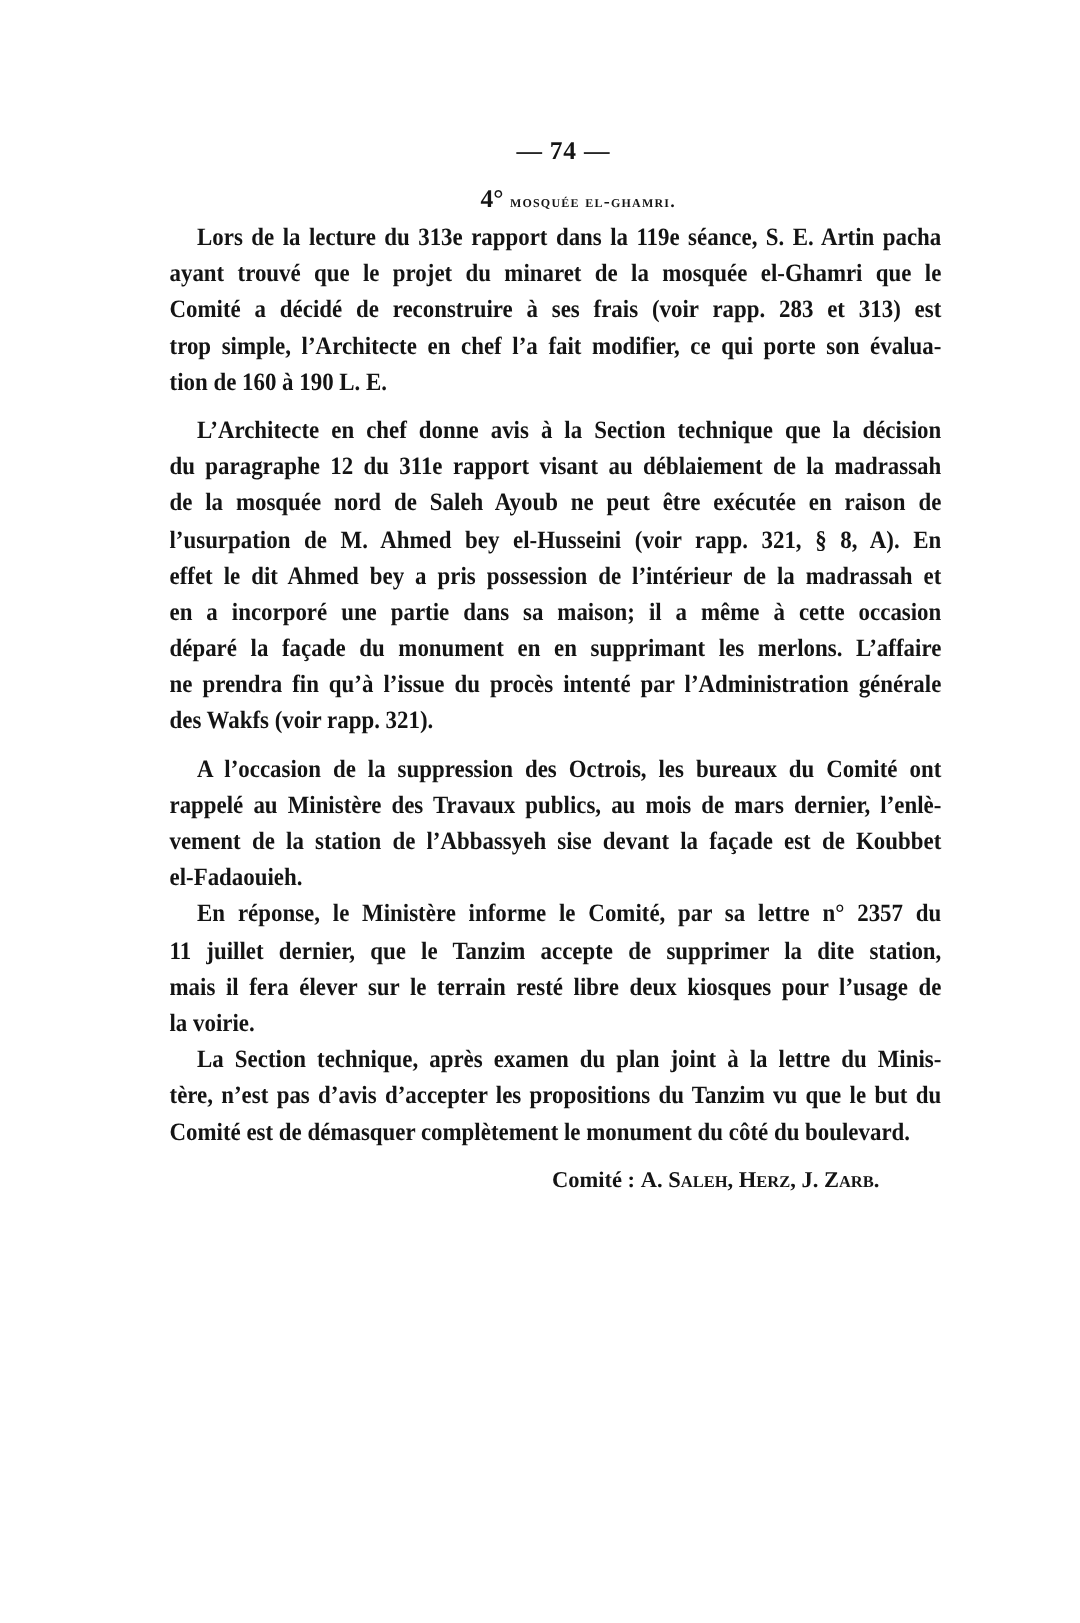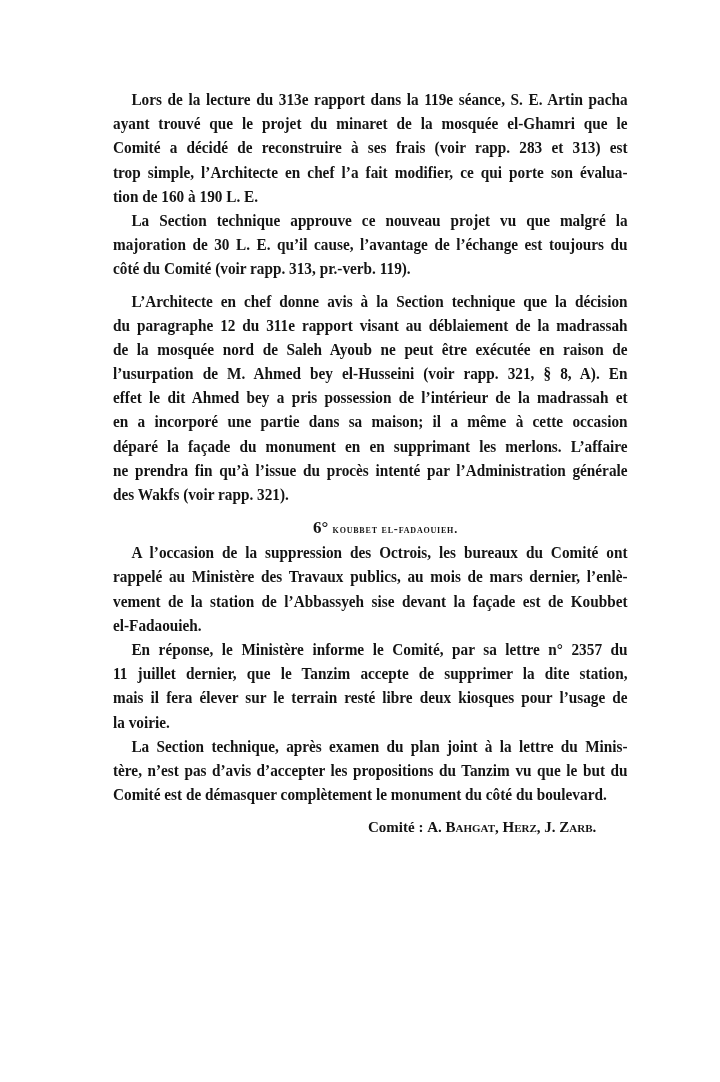--- a/index.html
+++ b/index.html
@@ -78,62 +78,58 @@
       white-space: nowrap;
     }
     .signature .sc {
       font-variant: small-caps;
     }
   </style>
 </head>
 <body>
 
 <div class="page">
+  <div class="page-number">— 74 —</div>
   <div id="sections">
+      <div class="section-heading"><span class="num">4°</span> <span class="title">MOSQUÉE EL-GHAMRI.</span></div>
       <div>
         <span class="line indent">Lors de la lecture du 313e rapport dans la 119e séance, S. E. Artin pacha</span>
         <span class="line">ayant trouvé que le projet du minaret de la mosquée el-Ghamri que le</span>
         <span class="line">Comité a décidé de reconstruire à ses frais (voir rapp. 283 et 313) est</span>
         <span class="line">trop simple, l’Architecte en chef l’a fait modifier, ce qui porte son évalua-</span>
         <span class="line last">tion de 160 à 190 L. E.</span>
-      </div>
-      <div>
-        <span class="line indent">La Section technique approuve ce nouveau projet vu que malgré la</span>
-        <span class="line">majoration de 30 L. E. qu’il cause, l’avantage de l’échange est toujours du</span>
-        <span class="line last">côté du Comité (voir rapp. 313, pr.-verb. 119).</span>
       </div>
       <div class="gap-before-heading"></div>
       <div>
         <span class="line indent">L’Architecte en chef donne avis à la Section technique que la décision</span>
         <span class="line">du paragraphe 12 du 311e rapport visant au déblaiement de la madrassah</span>
         <span class="line">de la mosquée nord de Saleh Ayoub ne peut être exécutée en raison de</span>
         <span class="line">l’usurpation de M. Ahmed bey el-Husseini (voir rapp. 321, § 8, A). En</span>
         <span class="line">effet le dit Ahmed bey a pris possession de l’intérieur de la madrassah et</span>
         <span class="line">en a incorporé une partie dans sa maison; il a même à cette occasion</span>
         <span class="line">déparé la façade du monument en en supprimant les merlons. L’affaire</span>
         <span class="line">ne prendra fin qu’à l’issue du procès intenté par l’Administration générale</span>
         <span class="line last">des Wakfs (voir rapp. 321).</span>
       </div>
       <div class="gap-before-heading"></div>
-      <div class="section-heading"><span class="num">6°</span> <span class="title">KOUBBET EL-FADAOUIEH.</span></div>
       <div>
         <span class="line indent">A l’occasion de la suppression des Octrois, les bureaux du Comité ont</span>
         <span class="line">rappelé au Ministère des Travaux publics, au mois de mars dernier, l’enlè-</span>
         <span class="line">vement de la station de l’Abbassyeh sise devant la façade est de Koubbet</span>
         <span class="line last">el-Fadaouieh.</span>
       </div>
       <div>
         <span class="line indent">En réponse, le Ministère informe le Comité, par sa lettre n° 2357 du</span>
         <span class="line">11 juillet dernier, que le Tanzim accepte de supprimer la dite station,</span>
         <span class="line">mais il fera élever sur le terrain resté libre deux kiosques pour l’usage de</span>
         <span class="line last">la voirie.</span>
       </div>
       <div>
         <span class="line indent">La Section technique, après examen du plan joint à la lettre du Minis-</span>
         <span class="line">tère, n’est pas d’avis d’accepter les propositions du Tanzim vu que le but du</span>
         <span class="line last">Comité est de démasquer complètement le monument du côté du boulevard.</span>
       </div>
     </div>
   <div class="signature">
     <span>Comité :</span>
-    <span class="sc">A. Bahgat, Herz, J. Zarb.</span>
+    <span class="sc">A. Saleh, Herz, J. Zarb.</span>
   </div>
 </div>
 
 </body></html>

